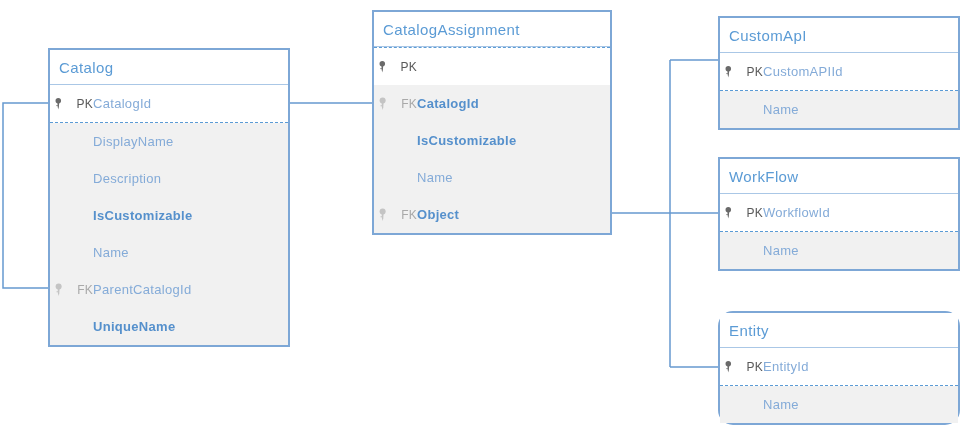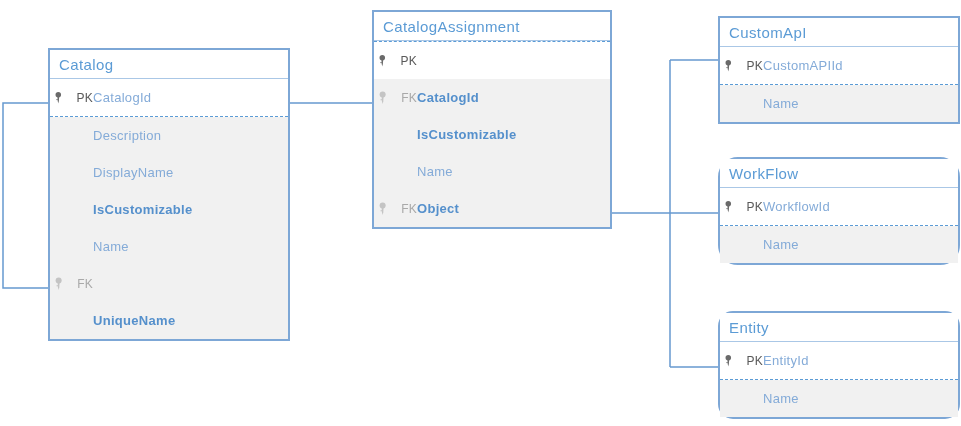--- a/index.html
+++ b/index.html
@@ -21,21 +21,21 @@
     width:961px;height:426px;position:relative;background:#ffffff;
     font-family:"Liberation Sans", sans-serif;overflow:hidden;
   }
   #canvas{position:absolute;inset:0;width:961px;height:426px;}
   svg.connectors{position:absolute;left:0;top:0;z-index:0;}
   .table{
     position:absolute;z-index:1;background:#ffffff;
     border:2px solid var(--border);box-sizing:border-box;
   }
   .t-title{
-    height:29px;display:flex;align-items:center;padding-left:9px;
+    height:35px;display:flex;align-items:center;padding-left:9px;
     font-size:15px;letter-spacing:.4px;color:var(--title-text);
     background:#ffffff;border-bottom:1px solid var(--border-light);
     box-sizing:border-box;white-space:nowrap;
   }
   .t-body{display:block;}
   .t-row{
     height:37px;display:flex;align-items:center;background:#ffffff;
     font-size:13px;letter-spacing:.3px;color:var(--field-text);
     box-sizing:border-box;white-space:nowrap;
   }
@@ -81,43 +81,44 @@
               <path d="M4.4 9 L7.6 9 L7.1 16.5 L6 21 L4.9 16.5 Z"></path>
               <rect x="2.6" y="13" width="2.4" height="1.8"></rect>
             </svg>
             <span class="key-label pk">PK</span>
           </div>
           <div class="field-name">CatalogId</div>
         </div>
         <div class="dash-divider"></div>
         <div class="t-row shaded">
           <div class="key-cell"></div>
+          <div class="field-name">DisplayName</div>
+        </div>
+        <div class="t-row shaded">
+          <div class="key-cell"></div>
           <div class="field-name">Description</div>
         </div>
-        <div class="t-row shaded">
-          <div class="key-cell"></div>
-          <div class="field-name">DisplayName</div>
-        </div>
         <div class="t-row shaded bold">
           <div class="key-cell"></div>
           <div class="field-name">IsCustomizable</div>
         </div>
         <div class="t-row shaded">
           <div class="key-cell"></div>
           <div class="field-name">Name</div>
         </div>
         <div class="t-row shaded">
           <div class="key-cell">
             <svg viewBox="0 0 12 22" width="11" height="20" class="key-icon light">
               <circle cx="6" cy="5.2" r="5"></circle>
               <path d="M4.4 9 L7.6 9 L7.1 16.5 L6 21 L4.9 16.5 Z"></path>
               <rect x="2.6" y="13" width="2.4" height="1.8"></rect>
             </svg>
             <span class="key-label fk">FK</span>
           </div>
+          <div class="field-name">ParentCatalogId</div>
         </div>
         <div class="t-row shaded bold">
           <div class="key-cell"></div>
           <div class="field-name">UniqueName</div>
         </div>
       </div>
   </div>
 
   <div class="table" style="left:372px;top:10px;width:240px;">
     <div class="t-title">
@@ -185,21 +186,21 @@
           <div class="field-name">CustomAPIId</div>
         </div>
         <div class="dash-divider"></div>
         <div class="t-row shaded">
           <div class="key-cell"></div>
           <div class="field-name">Name</div>
         </div>
       </div>
   </div>
 
-  <div class="table" style="left:718px;top:157px;width:242px;border-radius:20px;">
+  <div class="table" style="left:718px;top:157px;width:242px;">
     <div class="t-title">
       <span>WorkFlow</span>
     </div>
     <div class="t-body">
         <div class="t-row">
           <div class="key-cell">
             <svg viewBox="0 0 12 22" width="11" height="20" class="key-icon dark">
               <circle cx="6" cy="5.2" r="5"></circle>
               <path d="M4.4 9 L7.6 9 L7.1 16.5 L6 21 L4.9 16.5 Z"></path>
               <rect x="2.6" y="13" width="2.4" height="1.8"></rect>

